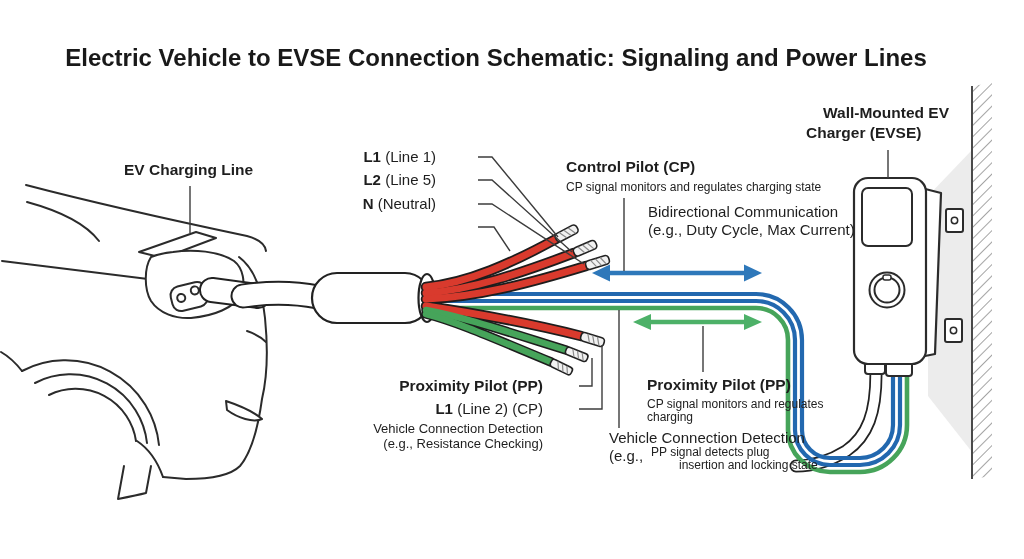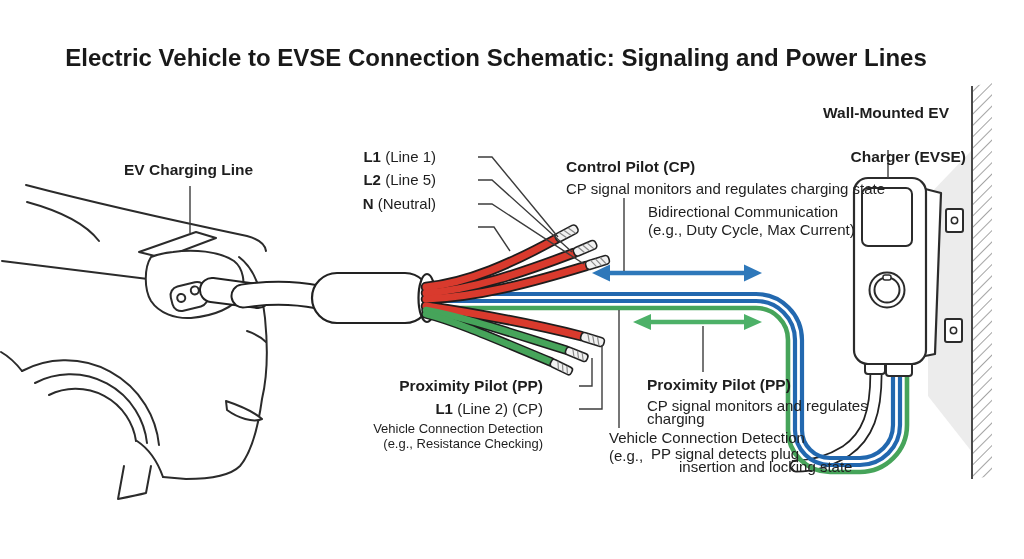--- a/index.html
+++ b/index.html
@@ -3,21 +3,21 @@
 <meta charset="utf-8">
 <style>
   html,body{margin:0;padding:0;background:#fff;}
   .canvas{position:relative;width:992px;height:559px;background:#ffffff;overflow:hidden;
           font-family:"Liberation Sans",sans-serif;color:#1e1e1e;}
   .canvas svg{position:absolute;left:0;top:0;}
   .abs{position:absolute;white-space:nowrap;}
   .title{left:0;right:0;top:44px;text-align:center;font-size:24px;font-weight:700;color:#191919;}
   .lbl-bold{font-size:15.5px;font-weight:700;}
   .lbl{font-size:15px;font-weight:400;}
-  .lbl-sm{font-size:15px;font-weight:400;color:#222;}
+  .lbl-sm{font-size:12px;font-weight:400;color:#222;}
   .lbl-xs{font-size:13px;font-weight:400;}
   .b{font-weight:700;}
   .ra{text-align:right;padding-left:8px;}
 </style>
 </head>
 <body>
 
 <div class="canvas">
 
   <svg width="1024" height="559" viewBox="0 0 1024 559">
@@ -194,15 +194,15 @@
   <div class="abs lbl-bold" style="left:647px;top:376px;">Proximity Pilot (PP)</div>
   <div class="abs lbl-sm" style="left:647px;top:397px;">CP signal monitors and regulates</div>
   <div class="abs lbl-sm" style="left:647px;top:410px;">charging</div>
 
   <div class="abs lbl" style="left:609px;top:429px;">Vehicle Connection Detection</div>
   <div class="abs lbl" style="left:609px;top:447px;">(e.g.,</div>
   <div class="abs lbl-sm" style="left:651px;top:445px;">PP signal detects plug</div>
   <div class="abs lbl-sm" style="left:651px;top:458px;padding-left:28px;">insertion and locking state</div>
 
   <div class="abs lbl-bold" style="left:806px;top:104px;width:160px;text-align:center;">Wall-Mounted EV</div>
-  <div class="abs lbl-bold" style="left:806px;top:124px;width:160px;text-align:right;margin-top:24px;">Charger (EVSE)</div>
+  <div class="abs lbl-bold" style="left:806px;top:124px;width:160px;text-align:left;">Charger (EVSE)</div>
 
 </div>
 
 </body></html>

